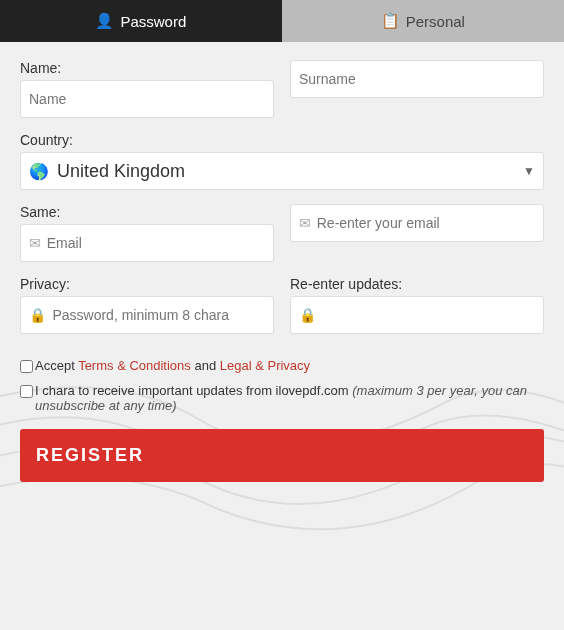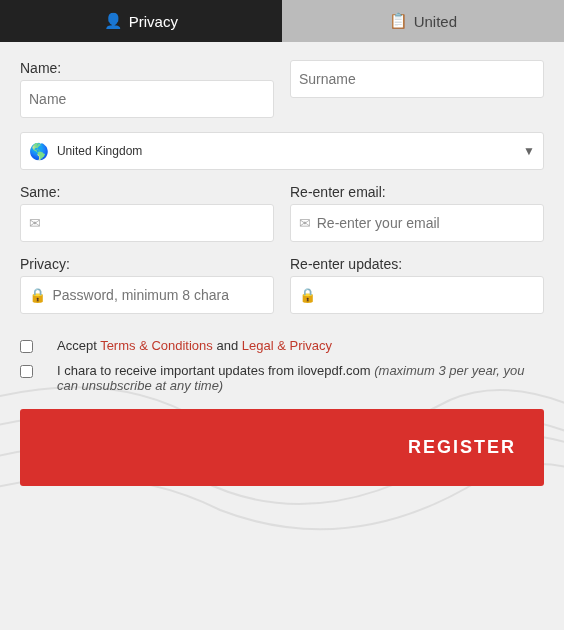--- a/index.html
+++ b/index.html
@@ -114,41 +114,41 @@
       height: 38px;
     }
     .select-wrapper .globe-icon {
       color: #aaa;
       font-size: 16px;
       margin-right: 8px;
     }
     .select-wrapper select {
       border: none;
       outline: none;
-      font-size: 12px;
+      font-size: 18px;
       color: #333;
       width: 100%;
       background: transparent;
       appearance: none;
       cursor: pointer;
     }
     .select-arrow {
       color: #666;
       font-size: 12px;
       margin-left: 4px;
     }
     
     .checkbox-area {
       padding: 0 20px;
       margin-bottom: 10px;
     }
     .checkbox-row {
       display: flex;
       align-items: flex-start;
-      gap: 24px;
+      gap: 2px;
       margin-bottom: 10px;
       font-size: 13px;
       color: #333;
     }
     .checkbox-row input[type="checkbox"] {
       margin-top: 2px;
       flex-shrink: 0;
     }
     .link-red {
       color: #c0392b;
@@ -160,26 +160,26 @@
     }
     
     .register-btn {
       display: block;
       width: calc(100% - 40px);
       margin: 16px 20px 20px 20px;
       background: #d9302c;
       color: #fff;
       border: none;
       border-radius: 3px;
-      padding: 28px;
+      padding: 16px;
       font-size: 18px;
       font-weight: bold;
       letter-spacing: 2px;
       cursor: pointer;
-      text-align: right;
+      text-align: left;
     }
   </style>
 </head>
 <body>
 
 <div class="container">
 
   <div class="bg-decor">
     <svg viewBox="0 0 564 200" preserveAspectRatio="none" xmlns="http://www.w3.org/2000/svg">
       <path d="M-50,60 Q100,10 200,70 Q300,130 450,50 Q520,20 620,80" fill="none" stroke="#ddd" stroke-width="2"></path>
@@ -187,25 +187,25 @@
       <path d="M-50,120 Q90,70 200,130 Q320,190 460,100 Q540,60 640,130" fill="none" stroke="#ddd" stroke-width="2"></path>
       <path d="M-50,150 Q100,100 220,160 Q350,210 480,130 Q550,90 640,150" fill="none" stroke="#ddd" stroke-width="2"></path>
     </svg>
   </div>
 
   <div class="content">
 
     <div class="tabs">
       <div class="tab active">
         <span>👤</span>
-        <span>Privacy</span>
+        <span>Password</span>
       </div>
       <div class="tab inactive">
         <span>📋</span>
-        <span>United</span>
+        <span>Personal</span>
       </div>
     </div>
 
     <div class="form-area">
 
       <div class="form-row">
         <div class="form-group">
           <label>Name:</label>
           <div class="input-wrapper">
             <input type="text" placeholder="Name" style="">
@@ -213,43 +213,44 @@
         </div>
         <div class="form-group">
           <div class="input-wrapper">
             <input type="text" placeholder="Surname" style="">
           </div>
         </div>
       </div>
 
       <div class="form-row">
         <div class="form-group">
+          <label>Country:</label>
           <div class="select-wrapper">
             <span class="globe-icon">🌎</span>
             <select>
               <option>United Kingdom</option>
               <option>United States</option>
               <option>Germany</option>
               <option>France</option>
               <option>Spain</option>
             </select>
             <span class="select-arrow">▼</span>
           </div>
         </div>
       </div>
 
       <div class="form-row">
         <div class="form-group">
           <label>Same:</label>
           <div class="input-wrapper">
             <span class="icon">✉</span>
-          </div>
-        </div>
-        <div class="form-group">
-          <label>Re-enter email:</label>
+            <input type="email" placeholder="Email" style="">
+          </div>
+        </div>
+        <div class="form-group">
           <div class="input-wrapper">
             <span class="icon">✉</span>
             <input type="email" placeholder="Re-enter your email" style="">
           </div>
         </div>
       </div>
 
       <div class="form-row">
         <div class="form-group">
           <label>Privacy:</label>

